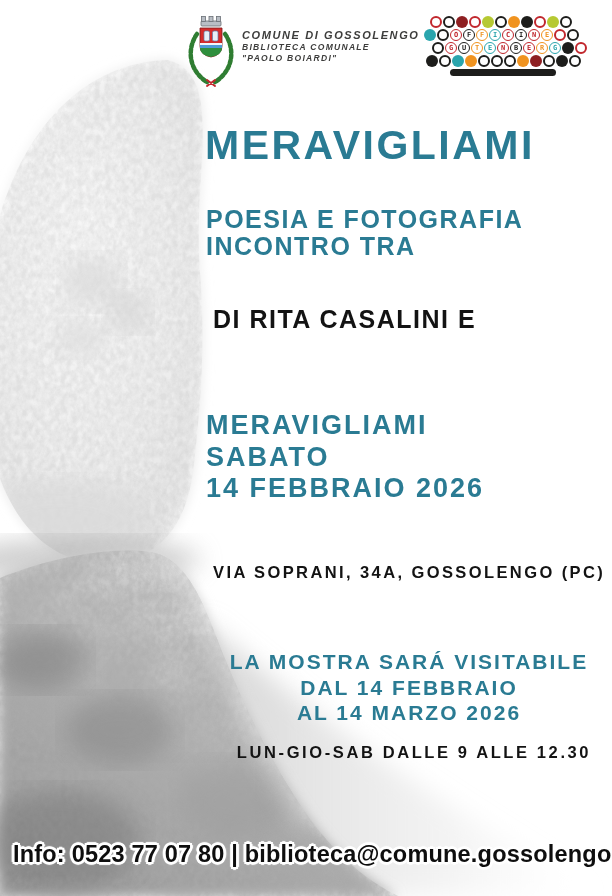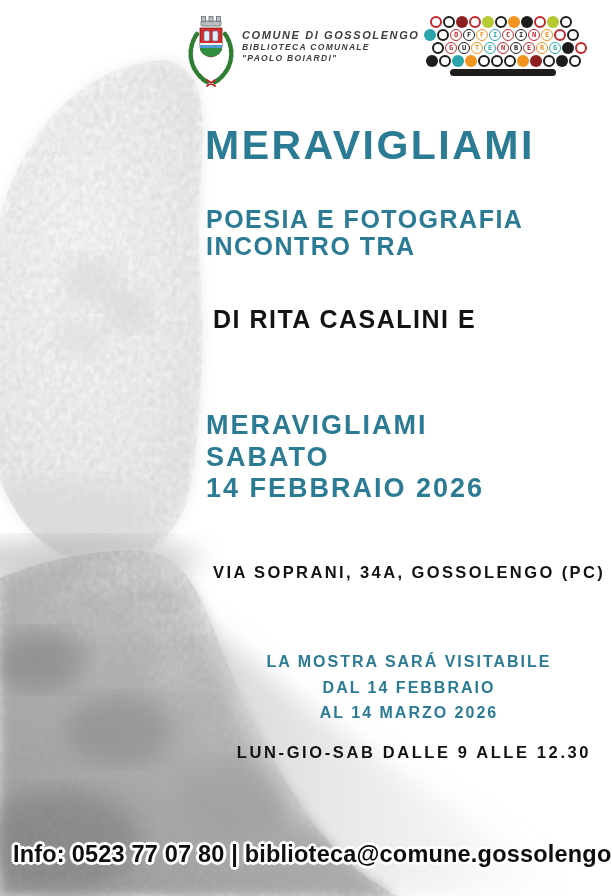--- a/index.html
+++ b/index.html
@@ -29,21 +29,21 @@
   
   .teal{color:#2a7b93;}
   .ink{color:#131313;margin-left:7px;}
   .blk{position:absolute;z-index:2;font-weight:bold;}
 
   #title{left:205px;top:123px;font-size:41px;letter-spacing:2.5px;line-height:44px;}
   #subtitle{left:206px;top:206px;font-size:25px;letter-spacing:1.5px;line-height:27px;}
   #authors{left:206px;top:306px;font-size:25px;letter-spacing:1.5px;line-height:27px;}
   #opening{left:206px;top:410px;font-size:27px;letter-spacing:2px;line-height:31.5px;}
   #venue{left:206px;top:562px;font-size:16.5px;letter-spacing:2.4px;line-height:20px;}
-  #visiting{left:210px;top:649px;width:398px;text-align:center;font-size:16px;letter-spacing:2px;line-height:25.5px;}
+  #visiting{left:210px;top:649px;width:398px;text-align:center;font-size:21px;letter-spacing:2px;line-height:25.5px;}
   #hours{left:206px;top:742px;width:402px;text-align:center;font-size:16.5px;letter-spacing:2.6px;line-height:21px;}
 
   
   #footer-info{
     position:absolute;left:13px;top:841px;z-index:3;
     font-size:23.5px;font-weight:bold;color:#0e0e0e;letter-spacing:0.2px;
     text-shadow:
       -2px -2px 0 #fff, 2px -2px 0 #fff, -2px 2px 0 #fff, 2px 2px 0 #fff,
       -2px 0 0 #fff, 2px 0 0 #fff, 0 -2px 0 #fff, 0 2px 0 #fff,
       -3px 0 1px #fff, 3px 0 1px #fff, 0 3px 1px #fff, 0 -3px 1px #fff;

